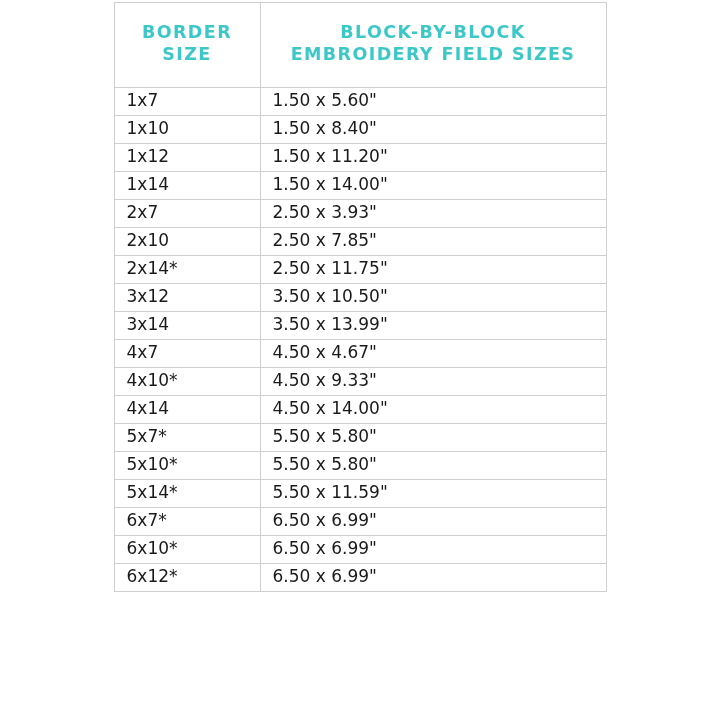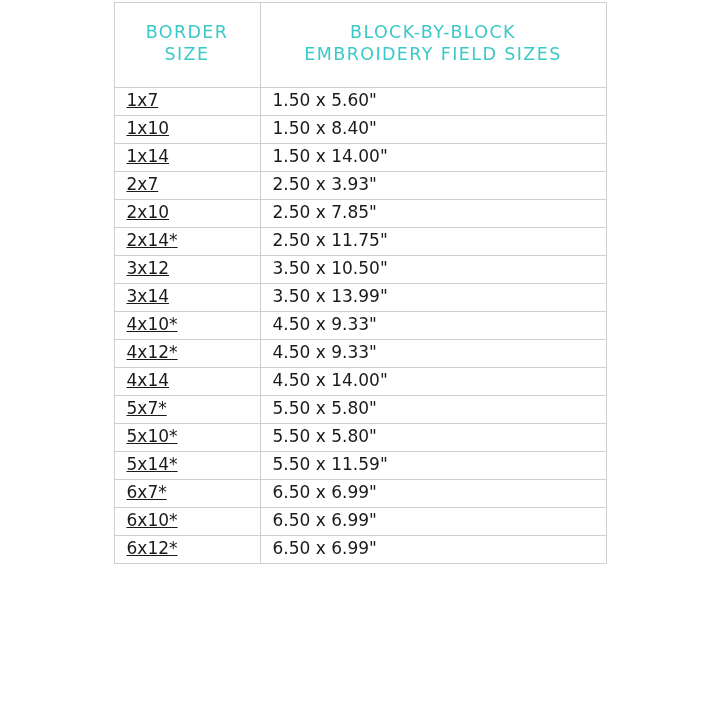--- a/index.html
+++ b/index.html
@@ -27,42 +27,42 @@
     margin-top: 2px;
   }
   table.size-table col.col-border { width: 146px; }
   table.size-table col.col-field  { width: 346px; }
 
   th.header-cell {
     border: 1px solid #cfcfcf;
     color: #3cc8c8;
     font-family: "DejaVu Sans", sans-serif;
     font-size: 17.5px;
-    font-weight: normal;
+    font-weight: bold;
     letter-spacing: 1.4px;
     text-align: center;
     padding: 10px 4px 12px 4px;
     line-height: 1.25;
     vertical-align: middle;
     height: 62px;
   }
   th.header-cell .hdr-line { display: block; }
 
   td.cell {
     border: 1px solid #cfcfcf;
     font-size: 17px;
     color: #1a1a1a;
     padding: 2px 0 3px 10px;
     height: 22px;
     line-height: 1.25;
     text-align: left;
     vertical-align: middle;
     white-space: nowrap;
   }
-  td.cell-border { padding-left: 12px; text-decoration: underline; }
+  td.cell-border { padding-left: 12px; }
   td.cell-field { padding-left: 12px; }
 </style>
 </head>
 <body>
 
 <div class="sheet">
 
   <table class="size-table">
     <colgroup>
       <col class="col-border">
@@ -83,20 +83,24 @@
     <tbody>
       <tr>
         <td class="cell cell-border">1x7</td>
         <td class="cell cell-field">1.50 x 5.60"</td>
       </tr>
       <tr>
         <td class="cell cell-border">1x10</td>
         <td class="cell cell-field">1.50 x 8.40"</td>
       </tr>
       <tr>
+        <td class="cell cell-border">1x12</td>
+        <td class="cell cell-field">1.50 x 11.20"</td>
+      </tr>
+      <tr>
         <td class="cell cell-border">1x14</td>
         <td class="cell cell-field">1.50 x 14.00"</td>
       </tr>
       <tr>
         <td class="cell cell-border">2x7</td>
         <td class="cell cell-field">2.50 x 3.93"</td>
       </tr>
       <tr>
         <td class="cell cell-border">2x10</td>
         <td class="cell cell-field">2.50 x 7.85"</td>
@@ -107,25 +111,25 @@
       </tr>
       <tr>
         <td class="cell cell-border">3x12</td>
         <td class="cell cell-field">3.50 x 10.50"</td>
       </tr>
       <tr>
         <td class="cell cell-border">3x14</td>
         <td class="cell cell-field">3.50 x 13.99"</td>
       </tr>
       <tr>
-        <td class="cell cell-border">4x10*</td>
-        <td class="cell cell-field">4.50 x 9.33"</td>
+        <td class="cell cell-border">4x7</td>
+        <td class="cell cell-field">4.50 x 4.67"</td>
       </tr>
       <tr>
-        <td class="cell cell-border">4x12*</td>
+        <td class="cell cell-border">4x10*</td>
         <td class="cell cell-field">4.50 x 9.33"</td>
       </tr>
       <tr>
         <td class="cell cell-border">4x14</td>
         <td class="cell cell-field">4.50 x 14.00"</td>
       </tr>
       <tr>
         <td class="cell cell-border">5x7*</td>
         <td class="cell cell-field">5.50 x 5.80"</td>
       </tr>

